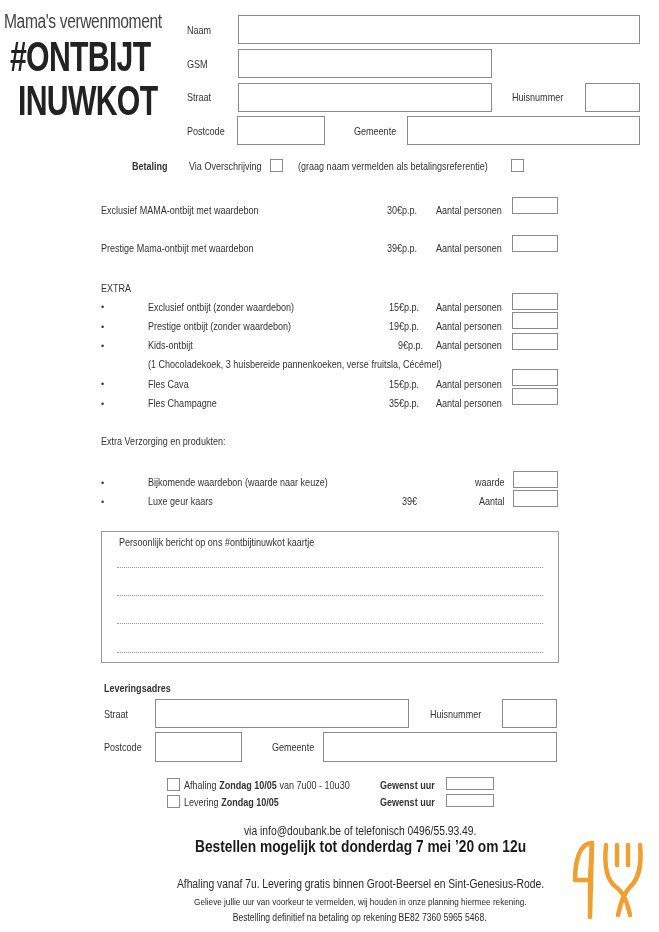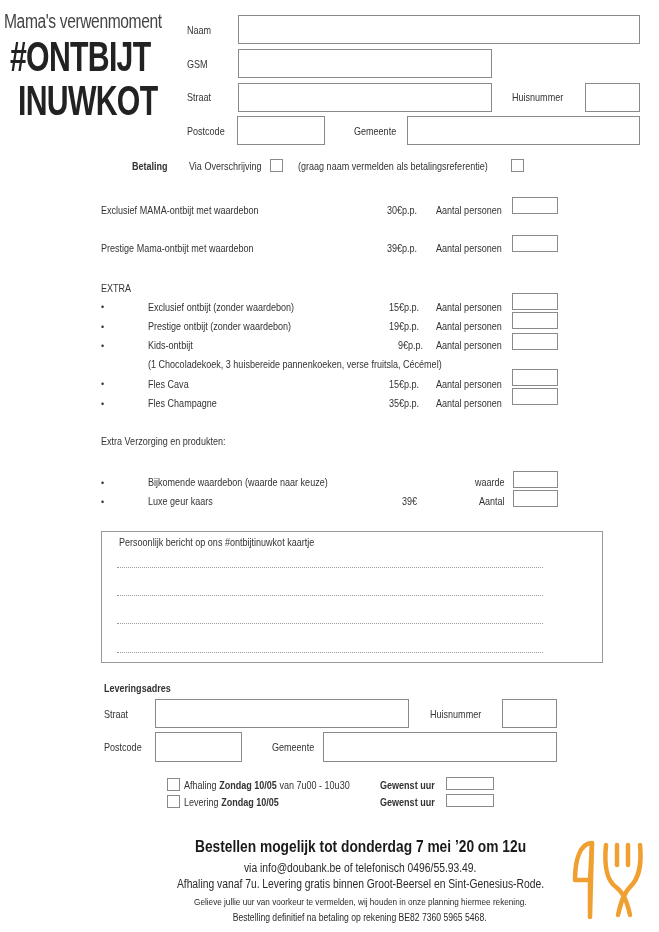--- a/index.html
+++ b/index.html
@@ -107,21 +107,21 @@
   <div class="box" style="left:513px;top:471px;width:45px;height:17px"></div>
 </div>
 <div>
   <div class="bullet" style="left:101px;top:497px">•</div>
   <div class="lbl" style="left:148px;top:495px">Luxe geur kaars</div>
   <div class="lbl" style="left:402px;top:495px">39€</div>
   <div class="lbl" style="left:479px;top:495px">Aantal</div>
   <div class="box" style="left:513px;top:490px;width:45px;height:17px"></div>
 </div>
 
-<div class="box" style="left:101px;top:531px;width:502px;height:132px;border-color:#999">
+<div class="box" style="left:101px;top:531px;width:458px;height:132px;border-color:#999">
   <div class="lbl" style="left:17px;top:4px">Persoonlijk bericht op ons #ontbijtinuwkot kaartje</div>
 </div>
 <div class="dotted" style="top:567px"></div>
 <div class="dotted" style="top:595px"></div>
 <div class="dotted" style="top:623px"></div>
 <div class="dotted" style="top:652px"></div>
 
 <div class="lbl b" style="left:104px;top:682px">Leveringsadres</div>
 <div class="lbl" style="left:104px;top:708px">Straat</div>
 <div class="box" style="left:155px;top:699px;width:254px;height:29px"></div>
@@ -147,21 +147,21 @@
   <div class="cb" style="left:167px;top:795px;width:13px;height:13px"></div>
   <div class="lbl" style="left:184px;top:796px">
     <span>Levering</span>
     <span class="b">Zondag 10/05</span>
   </div>
   <div class="lbl b" style="left:380px;top:796px">Gewenst uur</div>
   <div class="box" style="left:446px;top:794px;width:48px;height:13px"></div>
 </div>
 
 <div class="foot" style="top:838px;font-size:16px;font-weight:bold;color:#1a1a1a"><span>Bestellen mogelijk tot donderdag 7 mei ’20 om 12u</span></div>
-<div class="foot" style="top:861px;font-size:12px"><span>via info@doubank.be of telefonisch 0496/55.93.49.</span></div>
+<div class="foot" style="top:824px;font-size:12px"><span>via info@doubank.be of telefonisch 0496/55.93.49.</span></div>
 <div class="foot" style="top:877px;font-size:12px"><span>Afhaling vanaf 7u. Levering gratis binnen Groot-Beersel en Sint-Genesius-Rode.</span></div>
 <div class="foot" style="top:896px;font-size:9.5px"><span>Gelieve jullie uur van voorkeur te vermelden, wij houden in onze planning hiermee rekening.</span></div>
 <div class="foot" style="top:912px;font-size:10px"><span>Bestelling definitief na betaling op rekening BE82 7360 5965 5468.</span></div>
 
 <svg class="abs" style="left:570px;top:835px" width="80" height="85" viewBox="0 0 80 85">
   <g fill="none" stroke="#f0a030" stroke-width="4.5" stroke-linecap="round" stroke-linejoin="round">
     <path d="M22 8 C10 8 5 25 5 45 L20 45 L20 82 Z"></path>
     <path d="M20 45 L22 8"></path>
     <path d="M36 10 C34 30 36 45 46 52 C56 60 58 72 60 80"></path>
     <path d="M70 10 C72 30 68 45 60 52 C52 60 50 72 48 80"></path>

